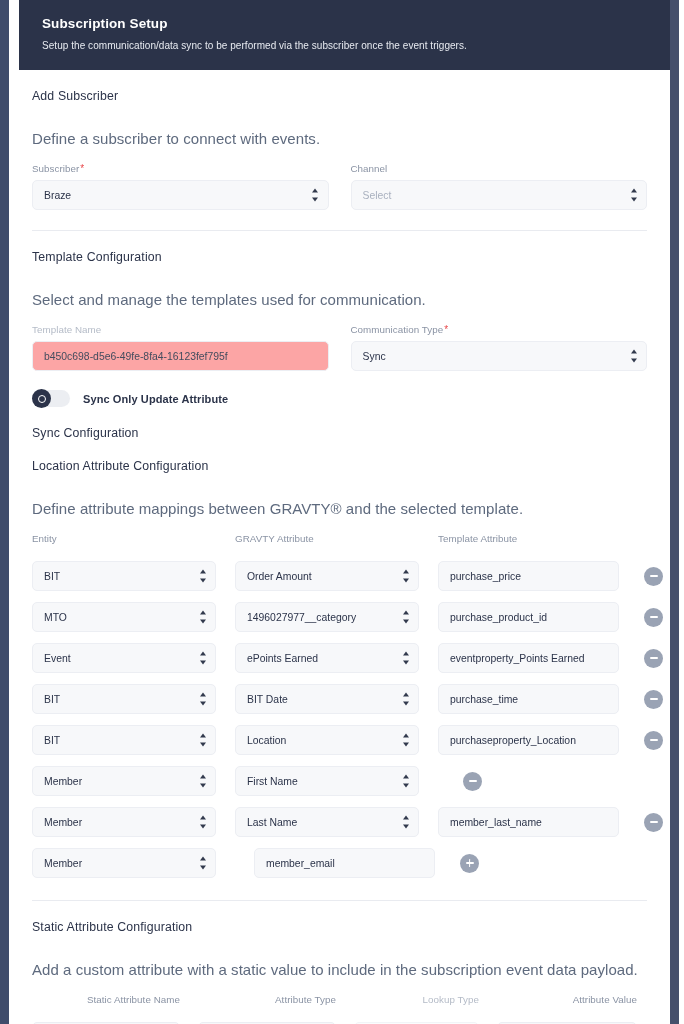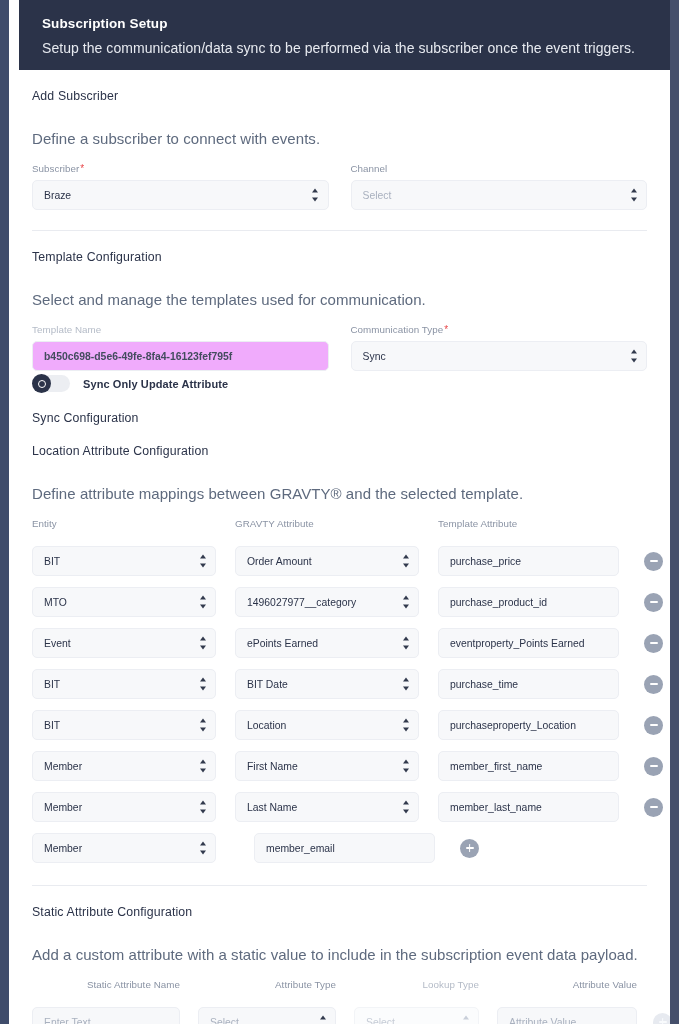--- a/index.html
+++ b/index.html
@@ -38,21 +38,21 @@
   }
   .header-title {
     color: #ffffff;
     font-size: 13.5px;
     font-weight: bold;
     letter-spacing: .1px;
     margin-bottom: 9px;
   }
   .header-sub {
     color: #e7eaf0;
-    font-size: 14px;
+    font-size: 10px;
     font-weight: normal;
     letter-spacing: .05px;
   }
   
   .body { padding: 0 23px; }
   .section { padding-top: 19px; }
   .section-title {
     font-size: 12.3px; font-weight: normal; color: #2b3349;
     letter-spacing: .15px;
   }
@@ -78,21 +78,21 @@
     border: 1px solid #eceef3;
     border-radius: 5px;
     display: flex; align-items: center;
     padding: 0 24px 0 11px;
     font-size: 10.4px;
     color: #2b3349;
     white-space: nowrap; overflow: hidden; text-overflow: ellipsis;
   }
   .control.placeholder { color: #a9b1bf; }
   .control.disabled { background: #fbfcfd; border-color: #f2f4f7; color: #c6ccd6; }
-  .control.readonly { background: #f0abfc; font-weight: bold; color: #434c5e; }
+  .control.readonly { background: #fca5a5; font-weight: normal; color: #434c5e; }
   .control.text { padding-right: 11px; }
   .stepper {
     position: absolute; right: 9px; top: 50%;
     transform: translateY(-50%);
     width: 7px; height: 13px;
     display: flex; flex-direction: column;
     align-items: center; justify-content: space-between;
   }
   .stepper i { display: block; width: 0; height: 0; }
   .stepper .up {
@@ -101,21 +101,21 @@
     border-bottom: 4.5px solid #323a4d;
   }
   .stepper .dn {
     border-left: 3.5px solid transparent;
     border-right: 3.5px solid transparent;
     border-top: 4.5px solid #323a4d;
   }
   .stepper.dim .up { border-bottom-color: #c9cfda; }
   .stepper.dim .dn { border-top-color: #c9cfda; }
   
-  .toggle-row { display: flex; align-items: center; gap: 13px; margin-top: 4px; }
+  .toggle-row { display: flex; align-items: center; gap: 13px; margin-top: 19px; }
   .toggle {
     width: 38px; height: 17px; border-radius: 10px;
     background: #eceef2; position: relative; flex: none;
   }
   .toggle .knob {
     position: absolute; left: 0; top: -1px;
     width: 19px; height: 19px; border-radius: 50%;
     background: #2b3349;
     display: flex; align-items: center; justify-content: center;
   }
@@ -431,25 +431,20 @@
               <div class="c-gravty">
                 <div class="control">
                   <span>First Name</span>
                   <span class="stepper">
                     <i class="up"></i>
                     <i class="dn"></i>
                   </span>
                 </div>
               </div>
               <div class="c-gap"></div>
-              <div class="c-tmpl">
-                <div class="control text">
-                  <span>member_first_name</span>
-                </div>
-              </div>
               <div class="c-btn">
                 <div class="circle-btn"></div>
               </div>
             </div>
             <div class="map-row">
               <div class="c-entity">
                 <div class="control">
                   <span>Member</span>
                   <span class="stepper">
                     <i class="up"></i>

